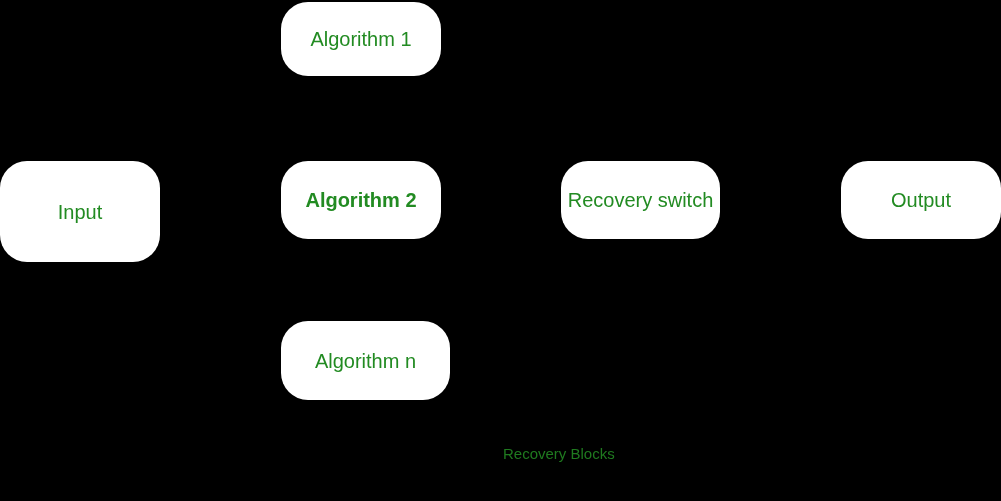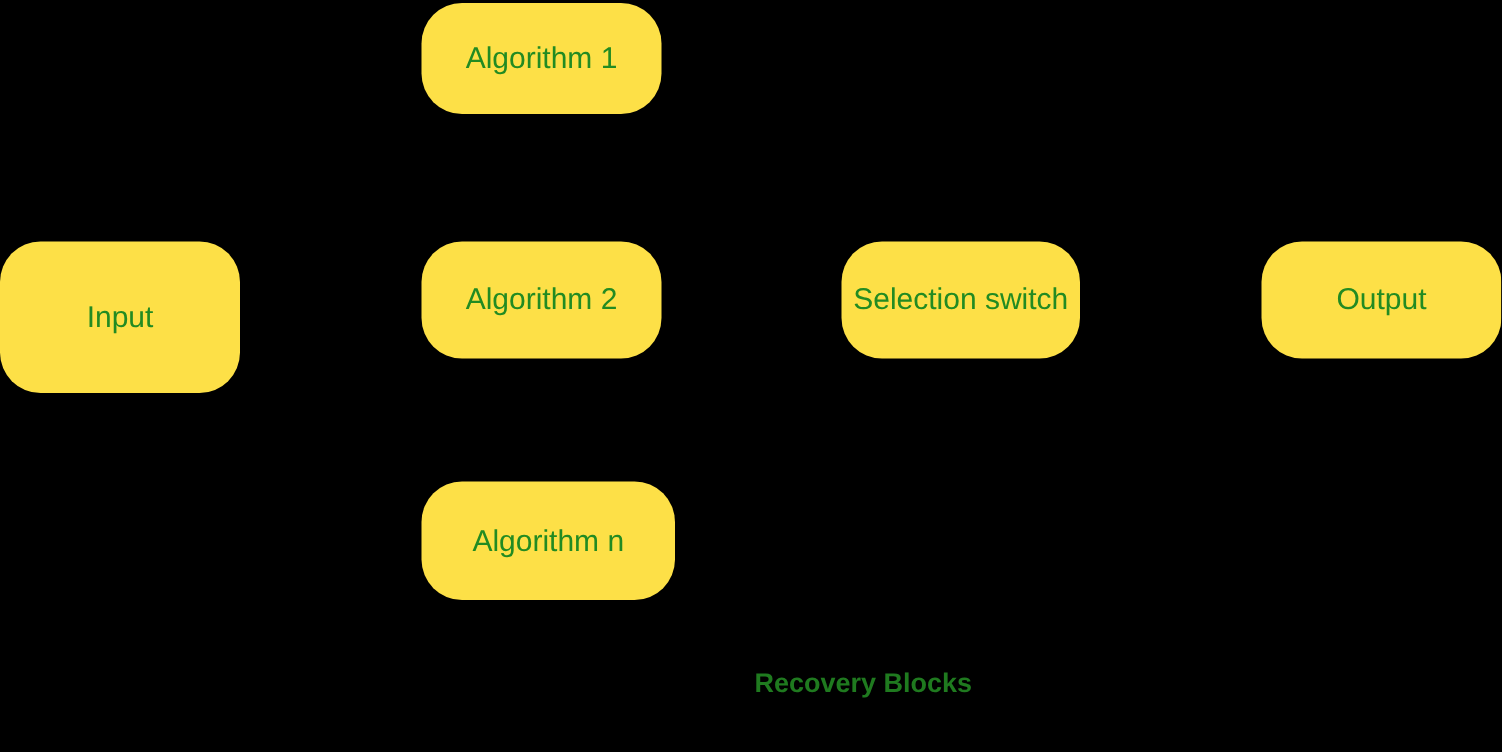--- a/index.html
+++ b/index.html
@@ -7,46 +7,46 @@
   #canvas {
     position: relative;
     width: 1001px;
     height: 501px;
     background: #000000;
     overflow: hidden;
     font-family: "Liberation Sans", sans-serif;
   }
   .node {
     position: absolute;
-    background: #fde047;
+    background: #ffffff;
     color: #228B22;
     font-size: 20px;
     line-height: 1;
     display: flex;
     align-items: center;
     justify-content: center;
     text-align: center;
     white-space: nowrap;
     border-radius: 27px;
   }
   
   #node-algorithm-1    { left: 281px; top: 2px;   width: 160px; height: 74px; }
   #node-input          { left: 0px;   top: 161px; width: 160px; height: 101px; }
-  #node-algorithm-2    { left: 281px; top: 161px; width: 160px; height: 78px; }
+  #node-algorithm-2    { left: 281px; top: 161px; width: 160px; height: 78px; font-weight: bold; }
   #node-selection-switch { left: 561px; top: 161px; width: 159px; height: 78px; }
   #node-output         { left: 841px; top: 161px; width: 160px; height: 78px; }
   #node-algorithm-n    { left: 281px; top: 321px; width: 169px; height: 79px; }
   #node-acceptance-test{ left: 681px; top: 280px; width: 159px; height: 79px; }
   .caption {
     position: absolute;
     left: 503px;
     top: 445px;
     color: #1f7a1f;
-    font-size: 18px;
-    font-weight: bold;
+    font-size: 15px;
+    font-weight: normal;
     white-space: nowrap;
   }
 </style>
 </head>
 <body>
 
 <div id="canvas">
 
   <div class="node" id="node-algorithm-1">
     <span>Algorithm 1</span>
@@ -54,21 +54,21 @@
 
   <div class="node" id="node-input">
     <span>Input</span>
   </div>
 
   <div class="node" id="node-algorithm-2">
     <span>Algorithm 2</span>
   </div>
 
   <div class="node" id="node-selection-switch">
-    <span>Selection switch</span>
+    <span>Recovery switch</span>
   </div>
 
   <div class="node" id="node-output">
     <span>Output</span>
   </div>
 
   <div class="node" id="node-algorithm-n">
     <span>Algorithm n</span>
   </div>
 

